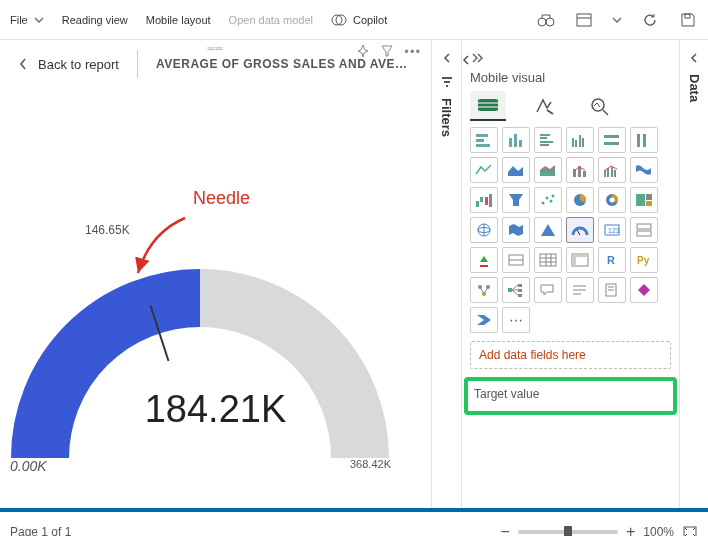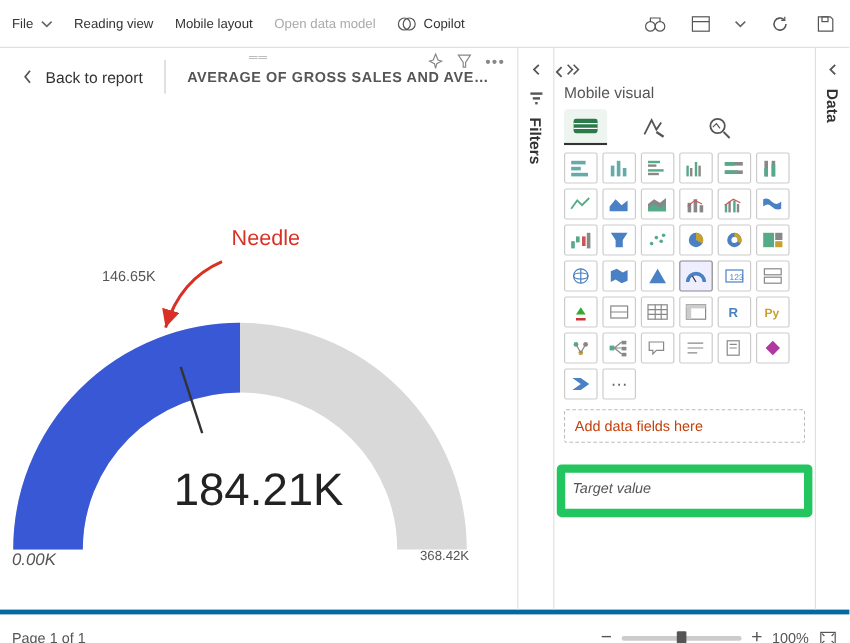--- a/index.html
+++ b/index.html
@@ -41,21 +41,21 @@
 .viz-pane .sub { font-size: 13px; color:#555; margin-bottom:6px;}
 .viz-tabs { display:flex; gap:20px; margin-bottom:6px; align-items:center; }
 .viz-tabs .tab { width:36px; height:30px; display:flex; align-items:center; justify-content:center; cursor:pointer; }
 .viz-tabs .tab.active { border-bottom: 2px solid #333; background:#eef4ef; border-radius:3px 3px 0 0;}
 
 .viz-grid { display:grid; grid-template-columns: repeat(6, 28px); gap:4px; margin-bottom:8px; }
 .viz-grid .cell { width:28px; height:26px; border:1px solid #ccc; border-radius:2px; display:flex; align-items:center; justify-content:center; font-size:12px; color:#666; cursor:pointer; }
 .viz-grid .cell.selected { background:#eef; border-color:#888; }
 
 .field-well { border:1px dashed #bbb; border-radius:2px; padding:6px 8px; font-size:12px; color:#c2410c; margin-bottom:8px; }
-.target-section { border:7px solid #22c55e; border-radius:4px; padding:6px 6px; margin: 10px -6px; font-style: italic; }
+.target-section { border:4px solid #22c55e; border-radius:4px; padding:6px 6px; margin: 0 -6px; }
 .target-section .label { font-size:12px; color:#555; margin-bottom:4px;}
 .target-field { border:1px dashed #bbb; border-radius:2px; padding:4px 8px; font-size:12px; background:#f5f5f5; display:flex; align-items:center; justify-content:space-between;}
 .target-field .x { cursor:pointer; color:#666; }
 .target-field .chev { cursor:pointer; color:#666; margin-right:4px;}
 
 .data-tab { width: 28px; display:flex; flex-direction:column; align-items:center; padding-top:12px; gap:10px; }
 .data-tab .v-label { writing-mode: vertical-rl; font-size: 13px; font-weight:600; }
 
 
 .statusbar { height: 44px; border-top:4px solid #0369a1; display:flex; align-items:center; padding:0 10px; font-size:12px; color:#555; }

